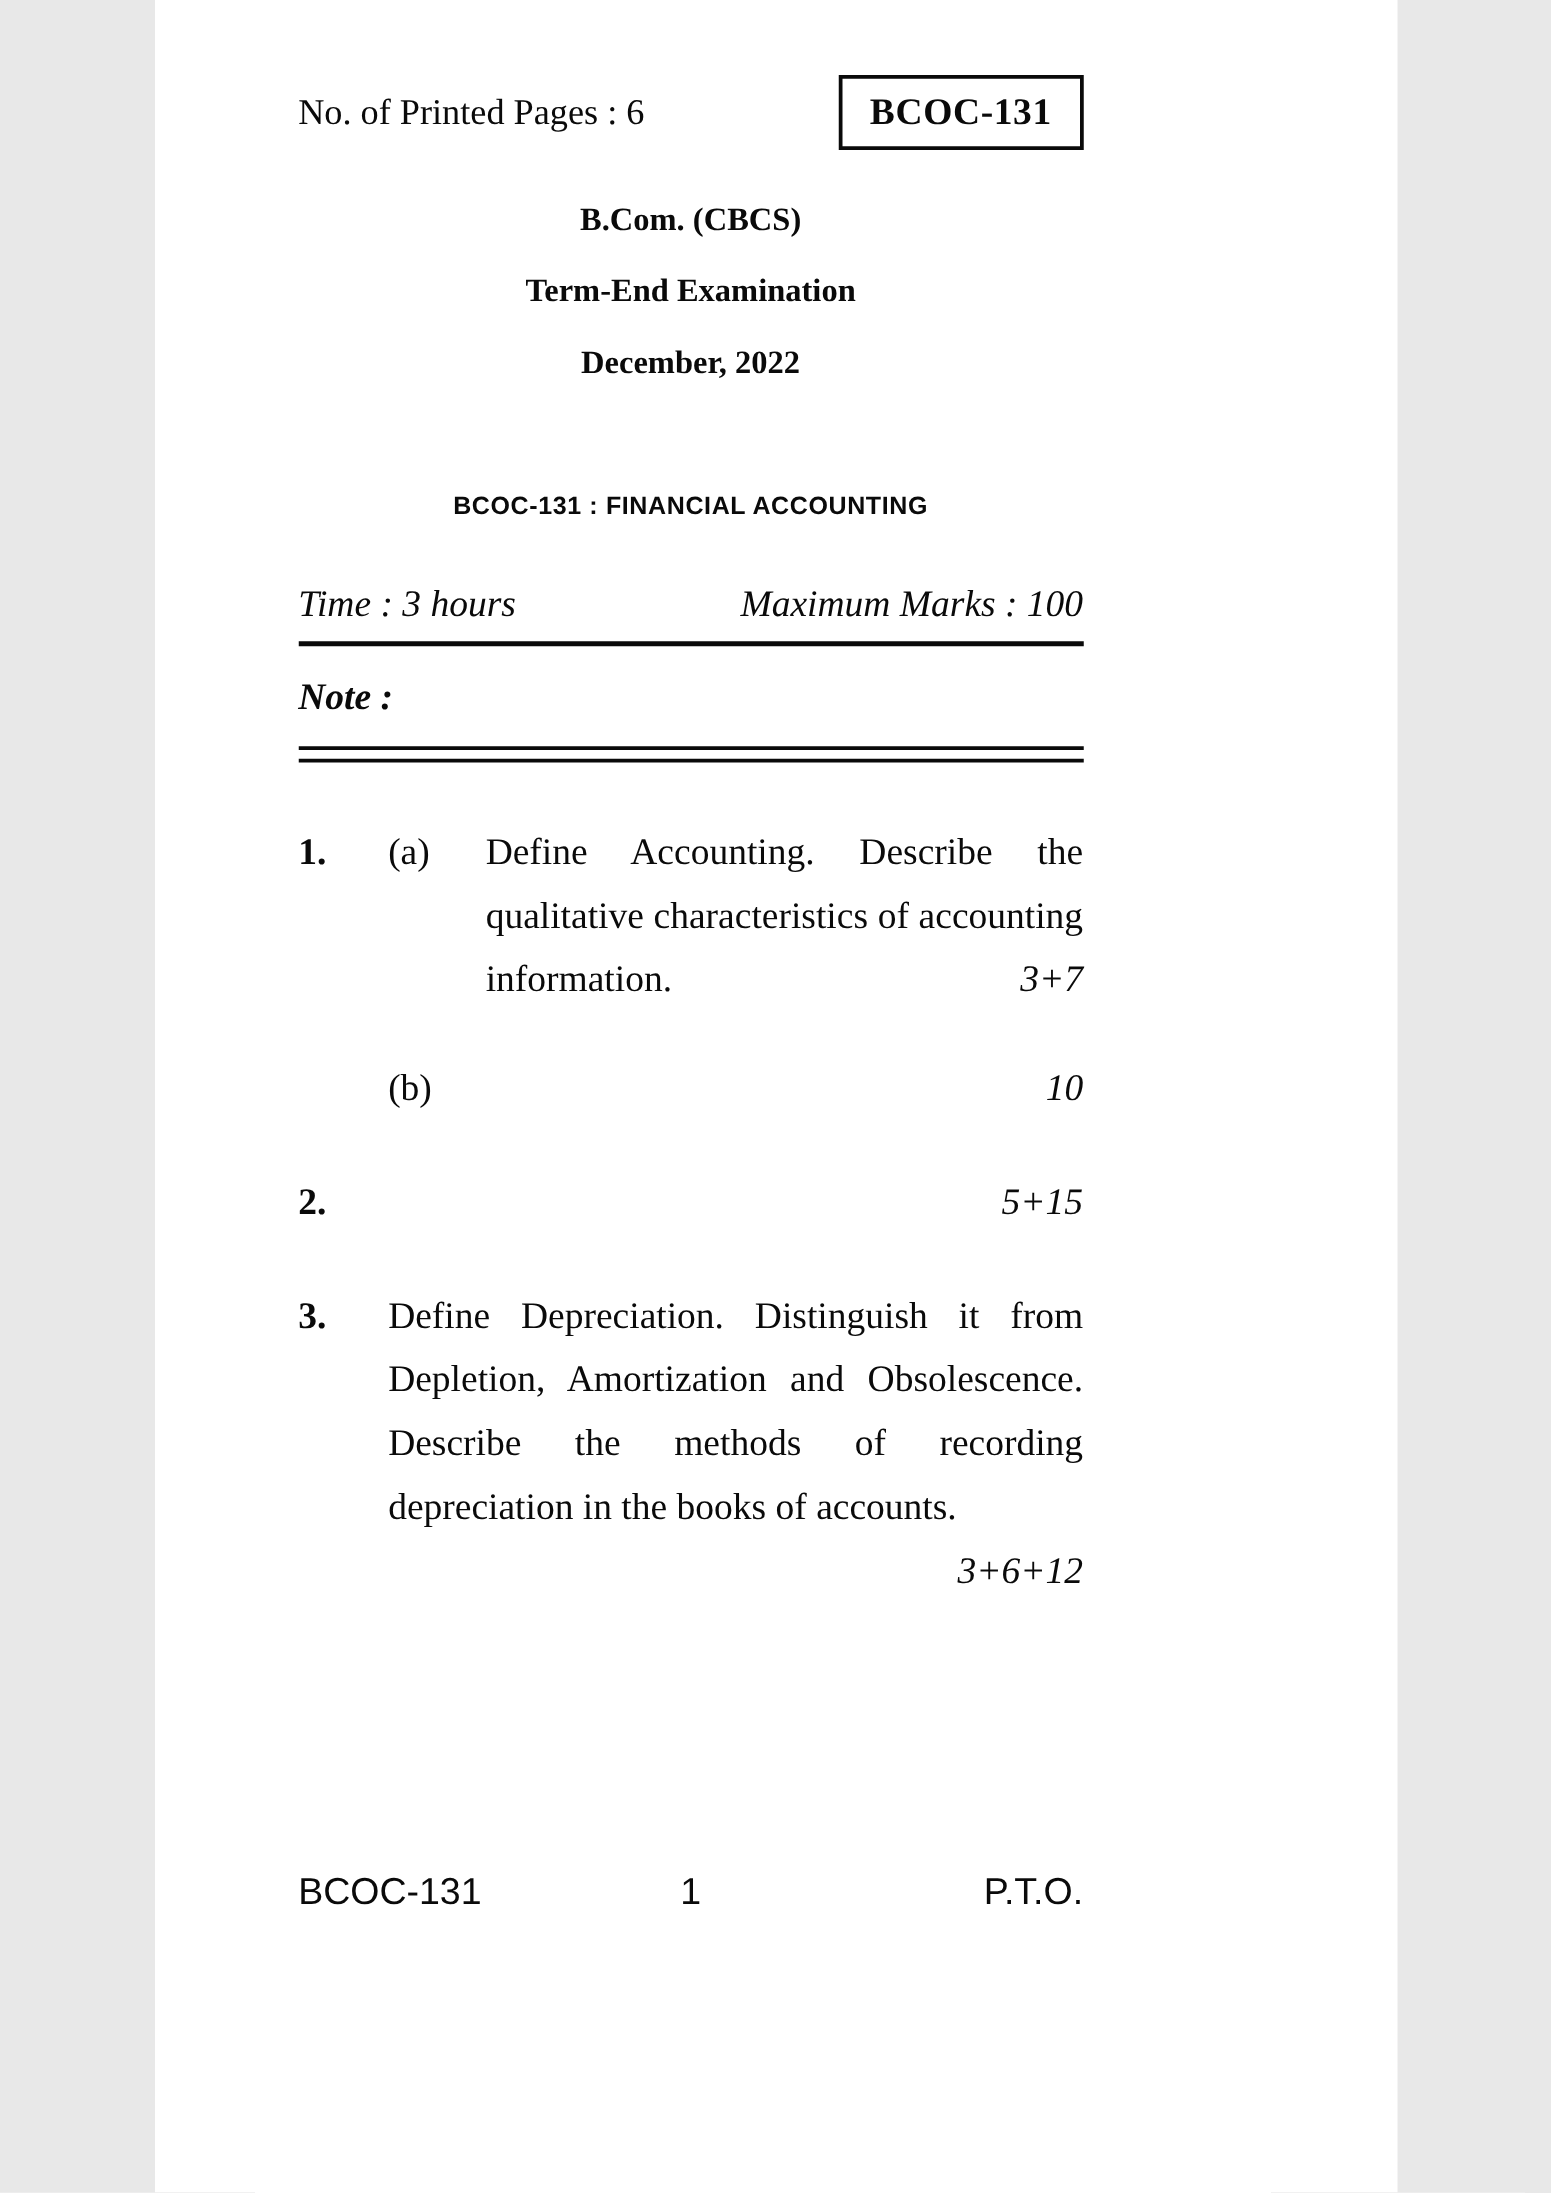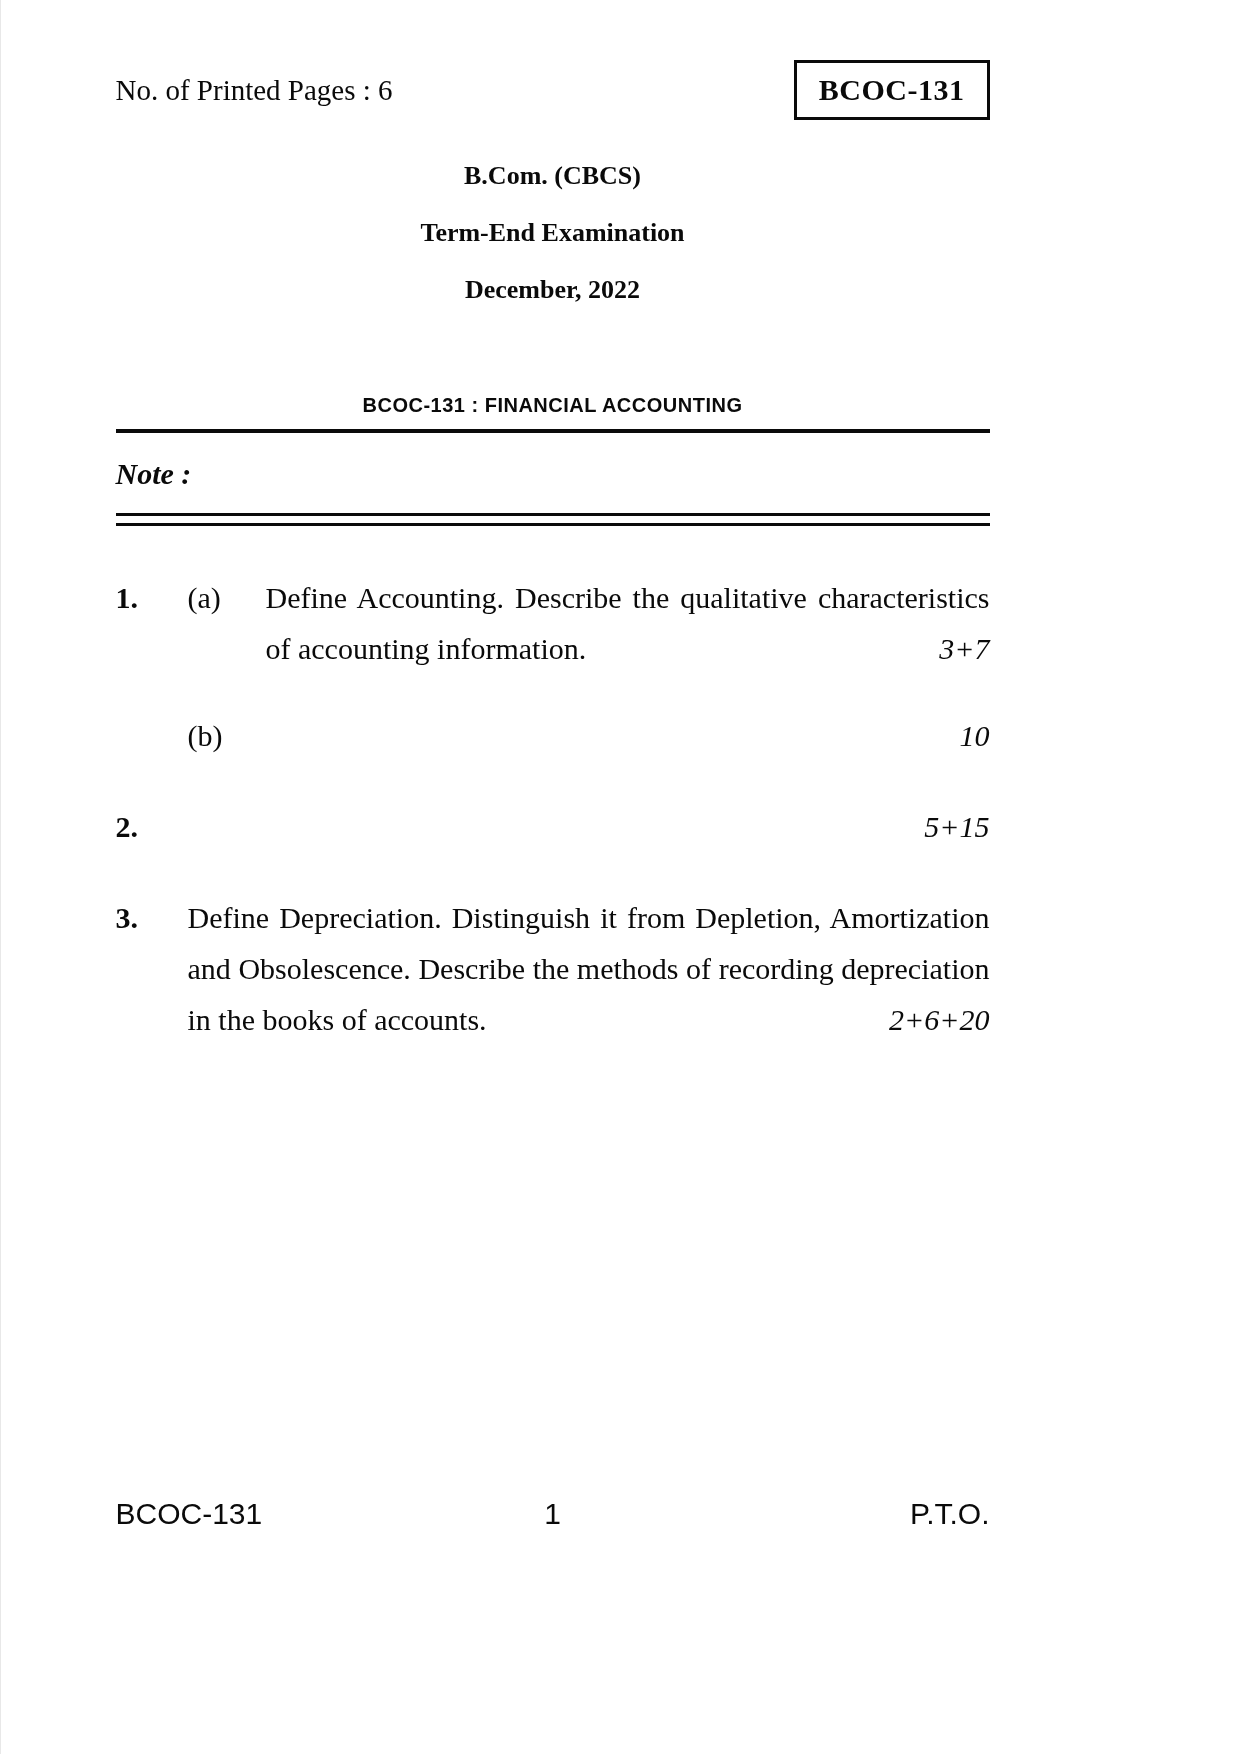--- a/index.html
+++ b/index.html
@@ -2,21 +2,21 @@
 <html><head>
 <meta charset="utf-8">
 <style>
   html, body {
     margin: 0;
     padding: 0;
     background: #e8e8e8;
   }
   .page {
     position: relative;
-    width: 1240px;
+    width: 994px;
     height: 1754px;
     margin: 0 auto;
     background: #ffffff;
     color: #0a0a0a;
     font-family: "Liberation Serif", "DejaVu Serif", serif;
     box-sizing: border-box;
     padding: 60px 251px 0 115px;
     overflow: hidden;
   }
 
@@ -157,20 +157,24 @@
   </div>
 
   <div class="titles">
     <div class="title-line">B.Com. (CBCS)</div>
     <div class="title-line">Term-End Examination</div>
     <div class="title-line">December, 2022</div>
   </div>
 
   <div class="subject">BCOC-131 : FINANCIAL ACCOUNTING</div>
 
+  <div class="time-row">
+    <div>Time : 3 hours</div>
+    <div>Maximum Marks : 100</div>
+  </div>
 
   <div class="rule-single"></div>
 
   <div class="note">
     <div class="note-label">Note :</div>
   </div>
 
   <div class="rule-double"></div>
 
   <div class="questions">
@@ -198,21 +202,21 @@
       <div class="q-num">2.</div>
       <div class="q-body">
         <span class="marks-val">5+15</span>
       </div>
     </div>
 
     <div class="q">
       <div class="q-num">3.</div>
       <div class="q-body">
         <span>Define Depreciation. Distinguish it from Depletion, Amortization and Obsolescence. Describe the methods of recording depreciation in the books of accounts.</span>
-        <span class="marks-val">2+6+20</span>
+        <span class="marks-val">3+6+12</span>
       </div>
     </div>
 
   </div>
 
   <div class="footer">
     <div>BCOC-131</div>
     <div class="center">1</div>
     <div class="right">P.T.O.</div>
   </div>

